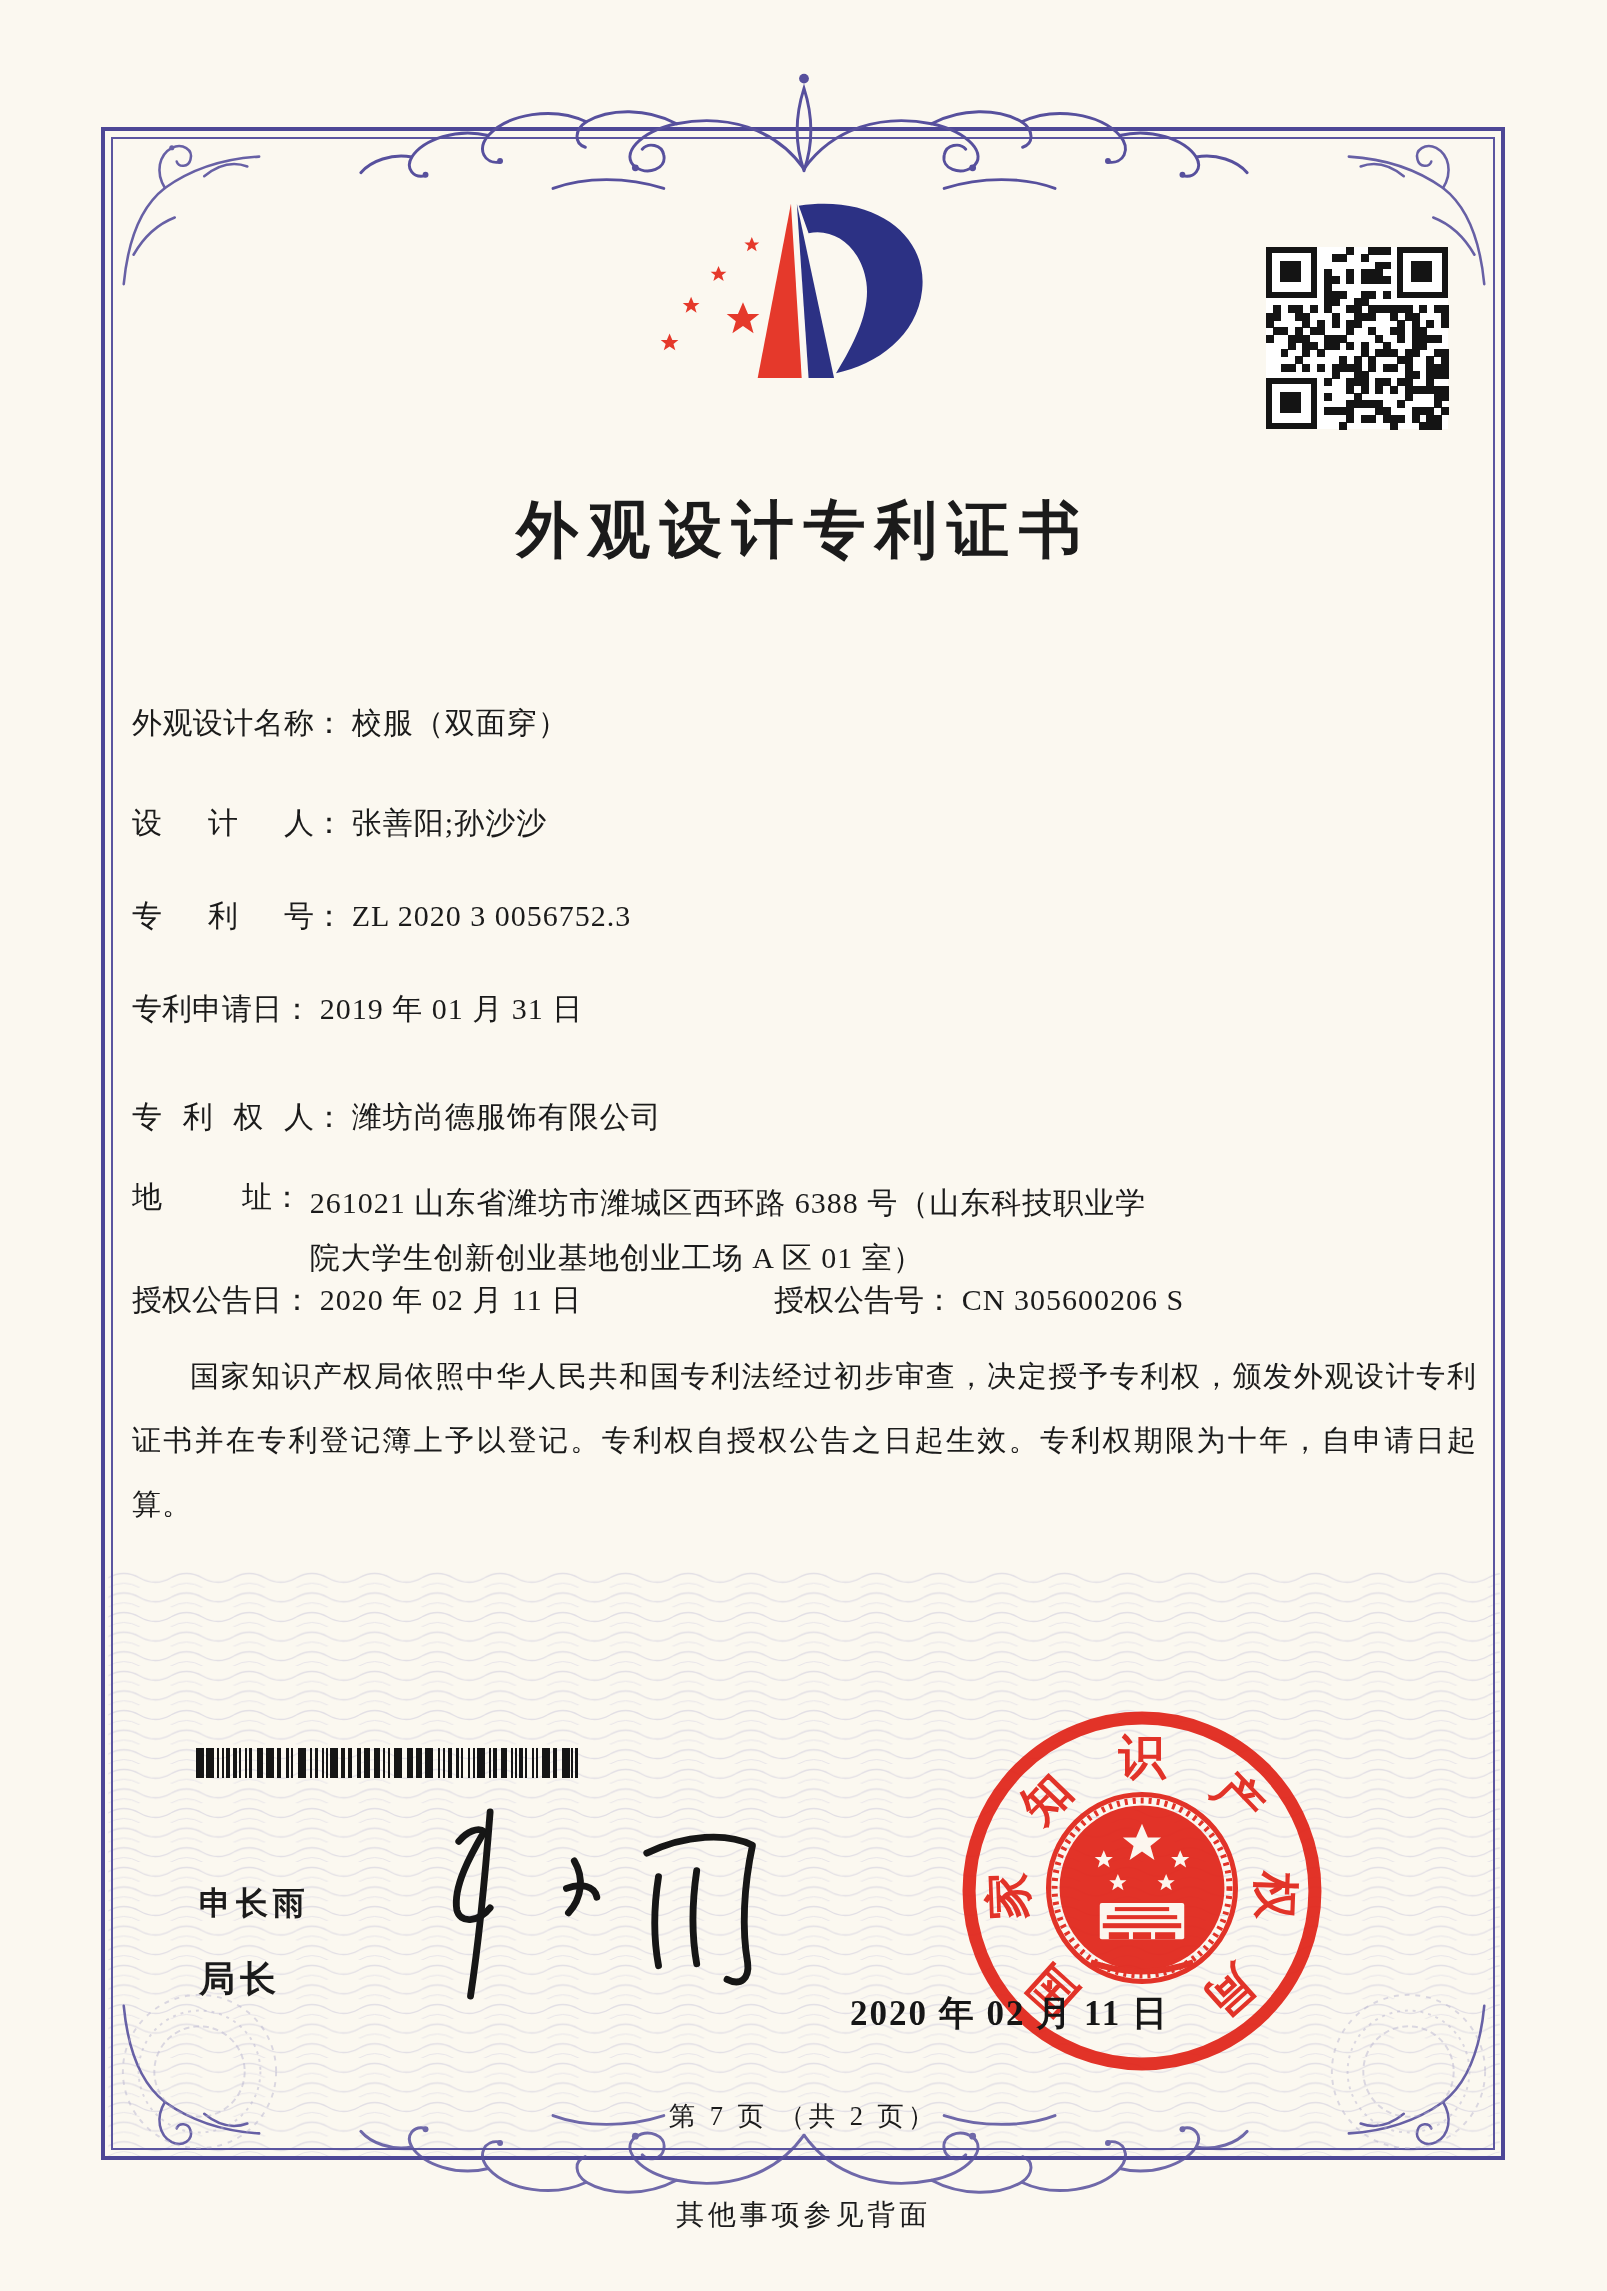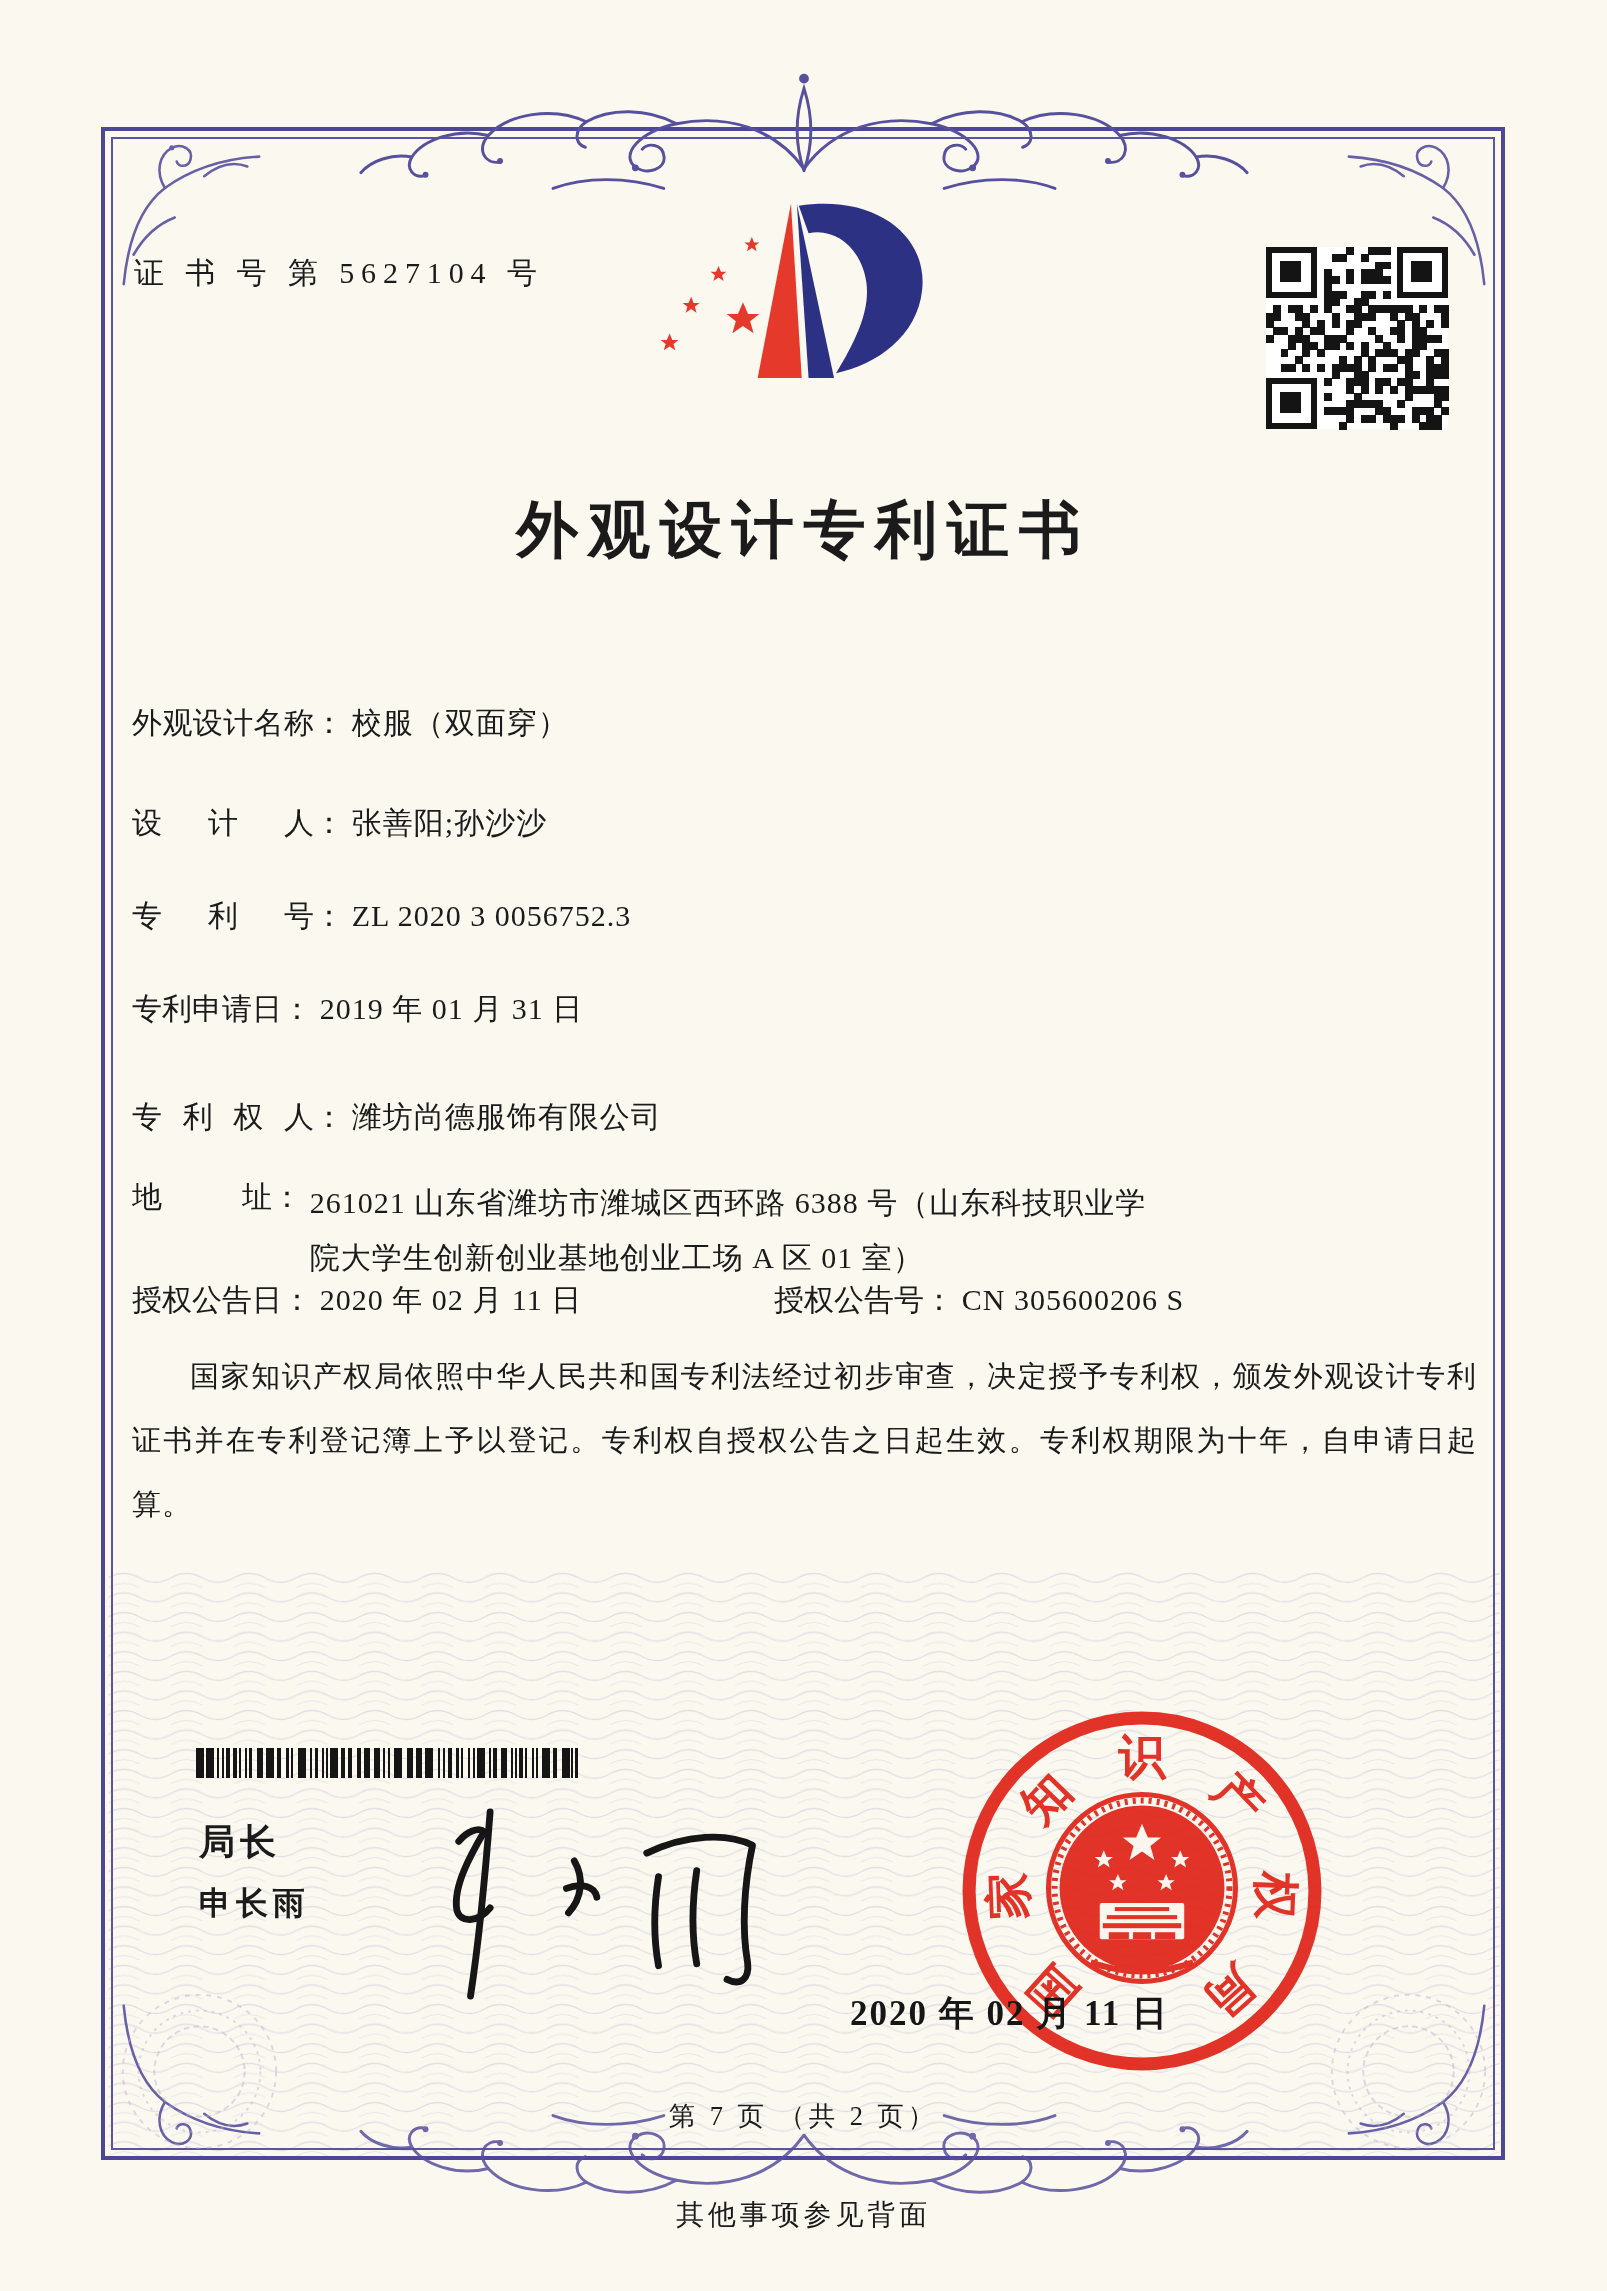--- a/index.html
+++ b/index.html
@@ -34,21 +34,21 @@
   .fvalue{letter-spacing:1px}
   .r6{white-space:normal}
   .r6 .fvalue{max-width:843px;line-height:1.82;letter-spacing:1px}
   .pair{display:flex;white-space:nowrap}
   .pair1{width:642px}
   .paras{position:absolute;top:1345px;left:0;width:1345px;font-size:29px;line-height:2.2;
          text-align:justify;letter-spacing:1px}
   .paras p{margin:0;text-indent:2em}
   .barcode{position:absolute;left:64px;top:1748px;width:382px;height:30px}
   .bar{position:absolute;top:0;height:100%;background:#151515}
-  .signer-title{position:absolute;left:67px;top:1818px;font-size:36px;font-weight:bold;
+  .signer-title{position:absolute;left:67px;top:1955px;font-size:36px;font-weight:bold;
        font-family:Liberation Serif, serif;letter-spacing:4.9px}
   .signer-name{position:absolute;left:67px;top:1882px;font-size:32px;font-weight:bold;
        font-family:"Liberation Sans","DejaVu Sans",sans-serif;letter-spacing:4.9px}
   .sig{position:absolute;left:270px;top:1802px;z-index:3}
   .seal{position:absolute;left:956px;top:1705px;z-index:3;opacity:.94}
   .seal-ch{font-size:47px;font-weight:bold;fill:#e1271c;font-family:"Liberation Serif","DejaVu Serif",serif}
   .seal-date{position:absolute;left:833px;top:1990px;width:353px;text-align:center;
        font-size:35px;font-weight:bold;letter-spacing:2px;z-index:4;color:#161616;white-space:nowrap}
   .page-info{position:absolute;left:0;top:2098px;width:100%;text-align:center;
        font-size:26.5px;letter-spacing:3.9px;z-index:2}
@@ -140,21 +140,20 @@
 <svg class="deco" style="left:1325px;top:1988px;opacity:.45" width="167" height="167" viewBox="0 0 170 170">
   <g fill="none" stroke="#b4b0cd">
     <circle cx="85" cy="85" r="78" stroke-dasharray="5 6" stroke-width="2"></circle>
     <circle cx="85" cy="85" r="62" stroke-dasharray="3 5" stroke-width="2"></circle>
     <circle cx="85" cy="85" r="46" stroke-dasharray="6 4" stroke-width="2"></circle>
   </g>
 </svg>
 
 <div class="content">
 
-  <div class="certno">证 书 号 第 5627104 号</div>
 
   <svg class="logo" width="294" height="186" viewBox="0 0 300 190">
     <defs>
       <path id="st" d="M0,-10 L2.94,-3.09 L9.51,-3.09 L4.19,1.18 L6.18,8.09 L0,3.82 L-6.18,8.09 L-4.19,1.18 L-9.51,-3.09 L-2.94,-3.09 Z"></path>
     </defs>
     <path d="M160 10 C240 -2 292 42 286 96 C281 143 240 172 198 181 C219 147 233 116 229 88 C224 54 198 32 170 38 Z" fill="#2c3184"></path>
     <polygon points="158,8 196,186 170,186" fill="#2c3184"></polygon>
     <polygon points="152,8 163,186 118,186" fill="#e5392b"></polygon>
     <g fill="#e5392b">
       <use href="#st" transform="translate(112,50) scale(0.8)"></use>

